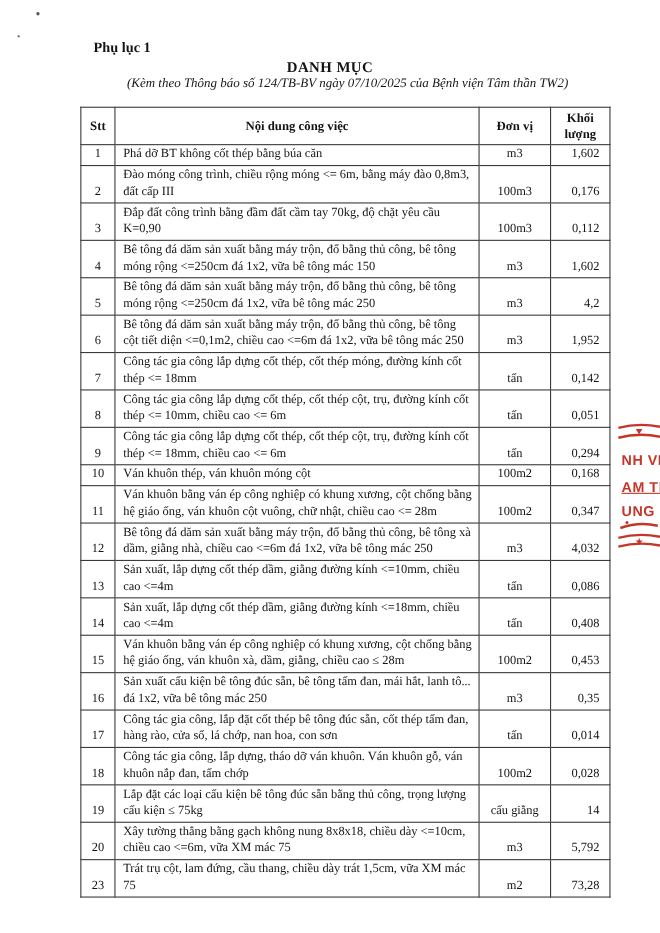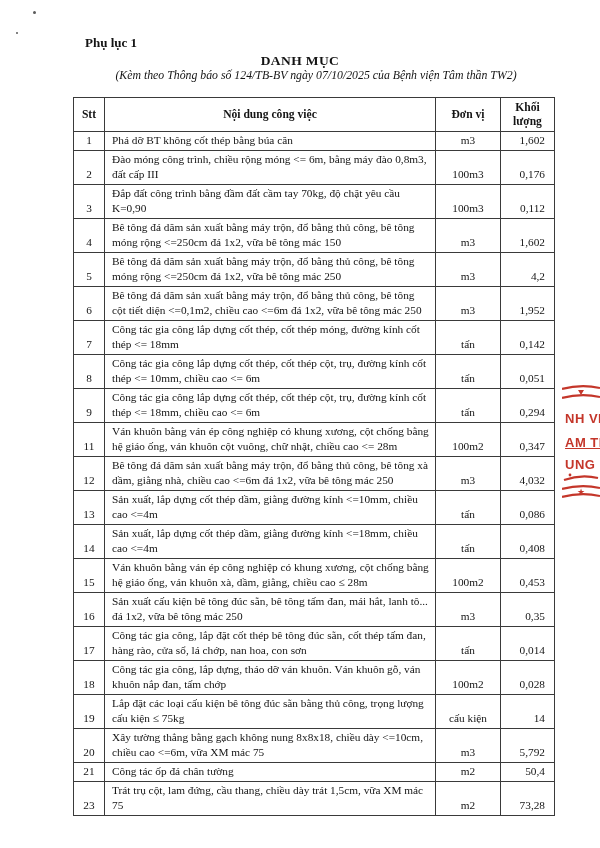--- a/index.html
+++ b/index.html
@@ -144,20 +144,26 @@
     <td class="cell-unit">tấn</td>
     <td class="cell-qty">0,051</td>
   </tr>
       <tr>
     <td class="cell-stt">9</td>
     <td class="cell-content">Công tác gia công lắp dựng cốt thép, cốt thép cột, trụ, đường kính cốt thép &lt;= 18mm, chiều cao &lt;= 6m</td>
     <td class="cell-unit">tấn</td>
     <td class="cell-qty">0,294</td>
   </tr>
       <tr>
+    <td class="cell-stt">10</td>
+    <td class="cell-content">Ván khuôn thép, ván khuôn móng cột</td>
+    <td class="cell-unit">100m2</td>
+    <td class="cell-qty">0,168</td>
+  </tr>
+      <tr>
     <td class="cell-stt">11</td>
     <td class="cell-content">Ván khuôn bằng ván ép công nghiệp có khung xương, cột chống bằng hệ giáo ống, ván khuôn cột vuông, chữ nhật, chiều cao &lt;= 28m</td>
     <td class="cell-unit">100m2</td>
     <td class="cell-qty">0,347</td>
   </tr>
       <tr>
     <td class="cell-stt">12</td>
     <td class="cell-content">Bê tông đá dăm sản xuất bằng máy trộn, đổ bằng thủ công, bê tông xà dầm, giằng nhà, chiều cao &lt;=6m đá 1x2, vữa bê tông mác 250</td>
     <td class="cell-unit">m3</td>
     <td class="cell-qty">4,032</td>
@@ -194,34 +200,28 @@
   </tr>
       <tr>
     <td class="cell-stt">18</td>
     <td class="cell-content">Công tác gia công, lắp dựng, tháo dỡ ván khuôn. Ván khuôn gỗ, ván khuôn nắp đan, tấm chớp</td>
     <td class="cell-unit">100m2</td>
     <td class="cell-qty">0,028</td>
   </tr>
       <tr>
     <td class="cell-stt">19</td>
     <td class="cell-content">Lắp đặt các loại cấu kiện bê tông đúc sẵn bằng thủ công, trọng lượng cấu kiện ≤ 75kg</td>
-    <td class="cell-unit">cấu kiện</td>
+    <td class="cell-unit">cấu giằng</td>
     <td class="cell-qty">14</td>
   </tr>
       <tr>
     <td class="cell-stt">20</td>
     <td class="cell-content">Xây tường thẳng bằng gạch không nung 8x8x18, chiều dày &lt;=10cm, chiều cao &lt;=6m, vữa XM mác 75</td>
     <td class="cell-unit">m3</td>
     <td class="cell-qty">5,792</td>
-  </tr>
-      <tr>
-    <td class="cell-stt">21</td>
-    <td class="cell-content">Công tác ốp đá chân tường</td>
-    <td class="cell-unit">m2</td>
-    <td class="cell-qty">50,4</td>
   </tr>
       <tr>
     <td class="cell-stt">23</td>
     <td class="cell-content">Trát trụ cột, lam đứng, cầu thang, chiều dày trát 1,5cm, vữa XM mác 75</td>
     <td class="cell-unit">m2</td>
     <td class="cell-qty">73,28</td>
   </tr>
     </tbody>
 </table>
 

